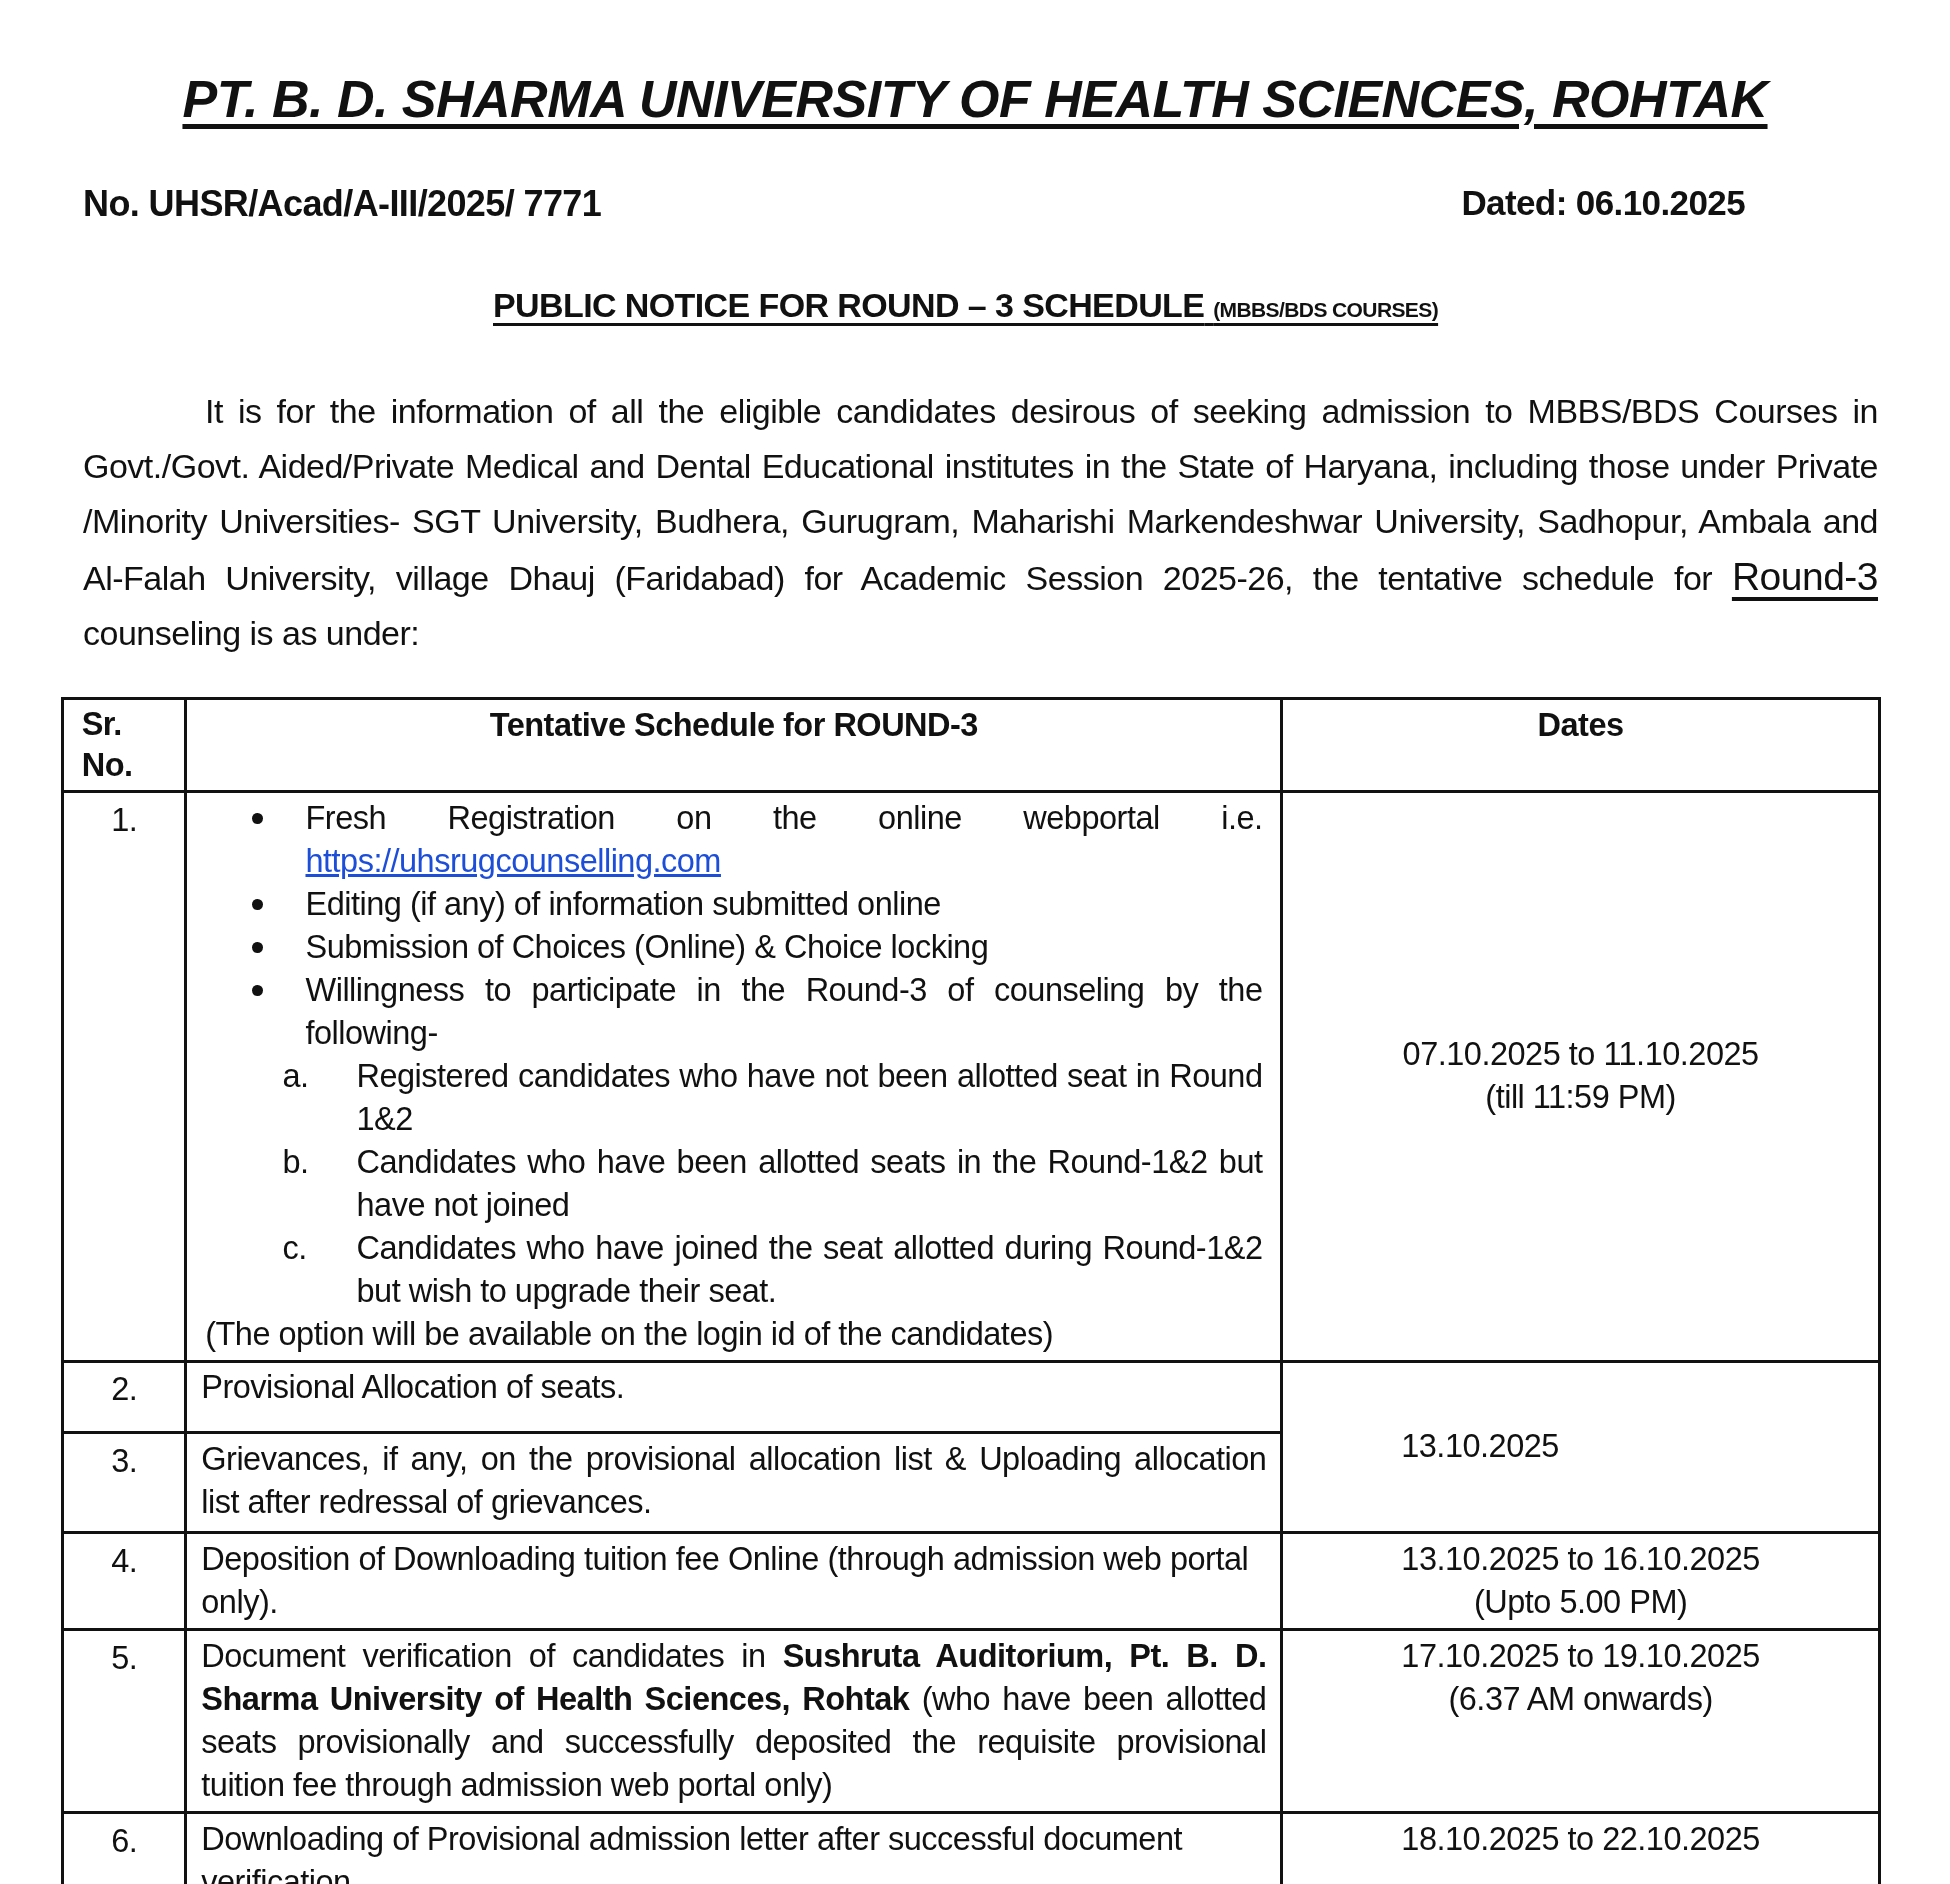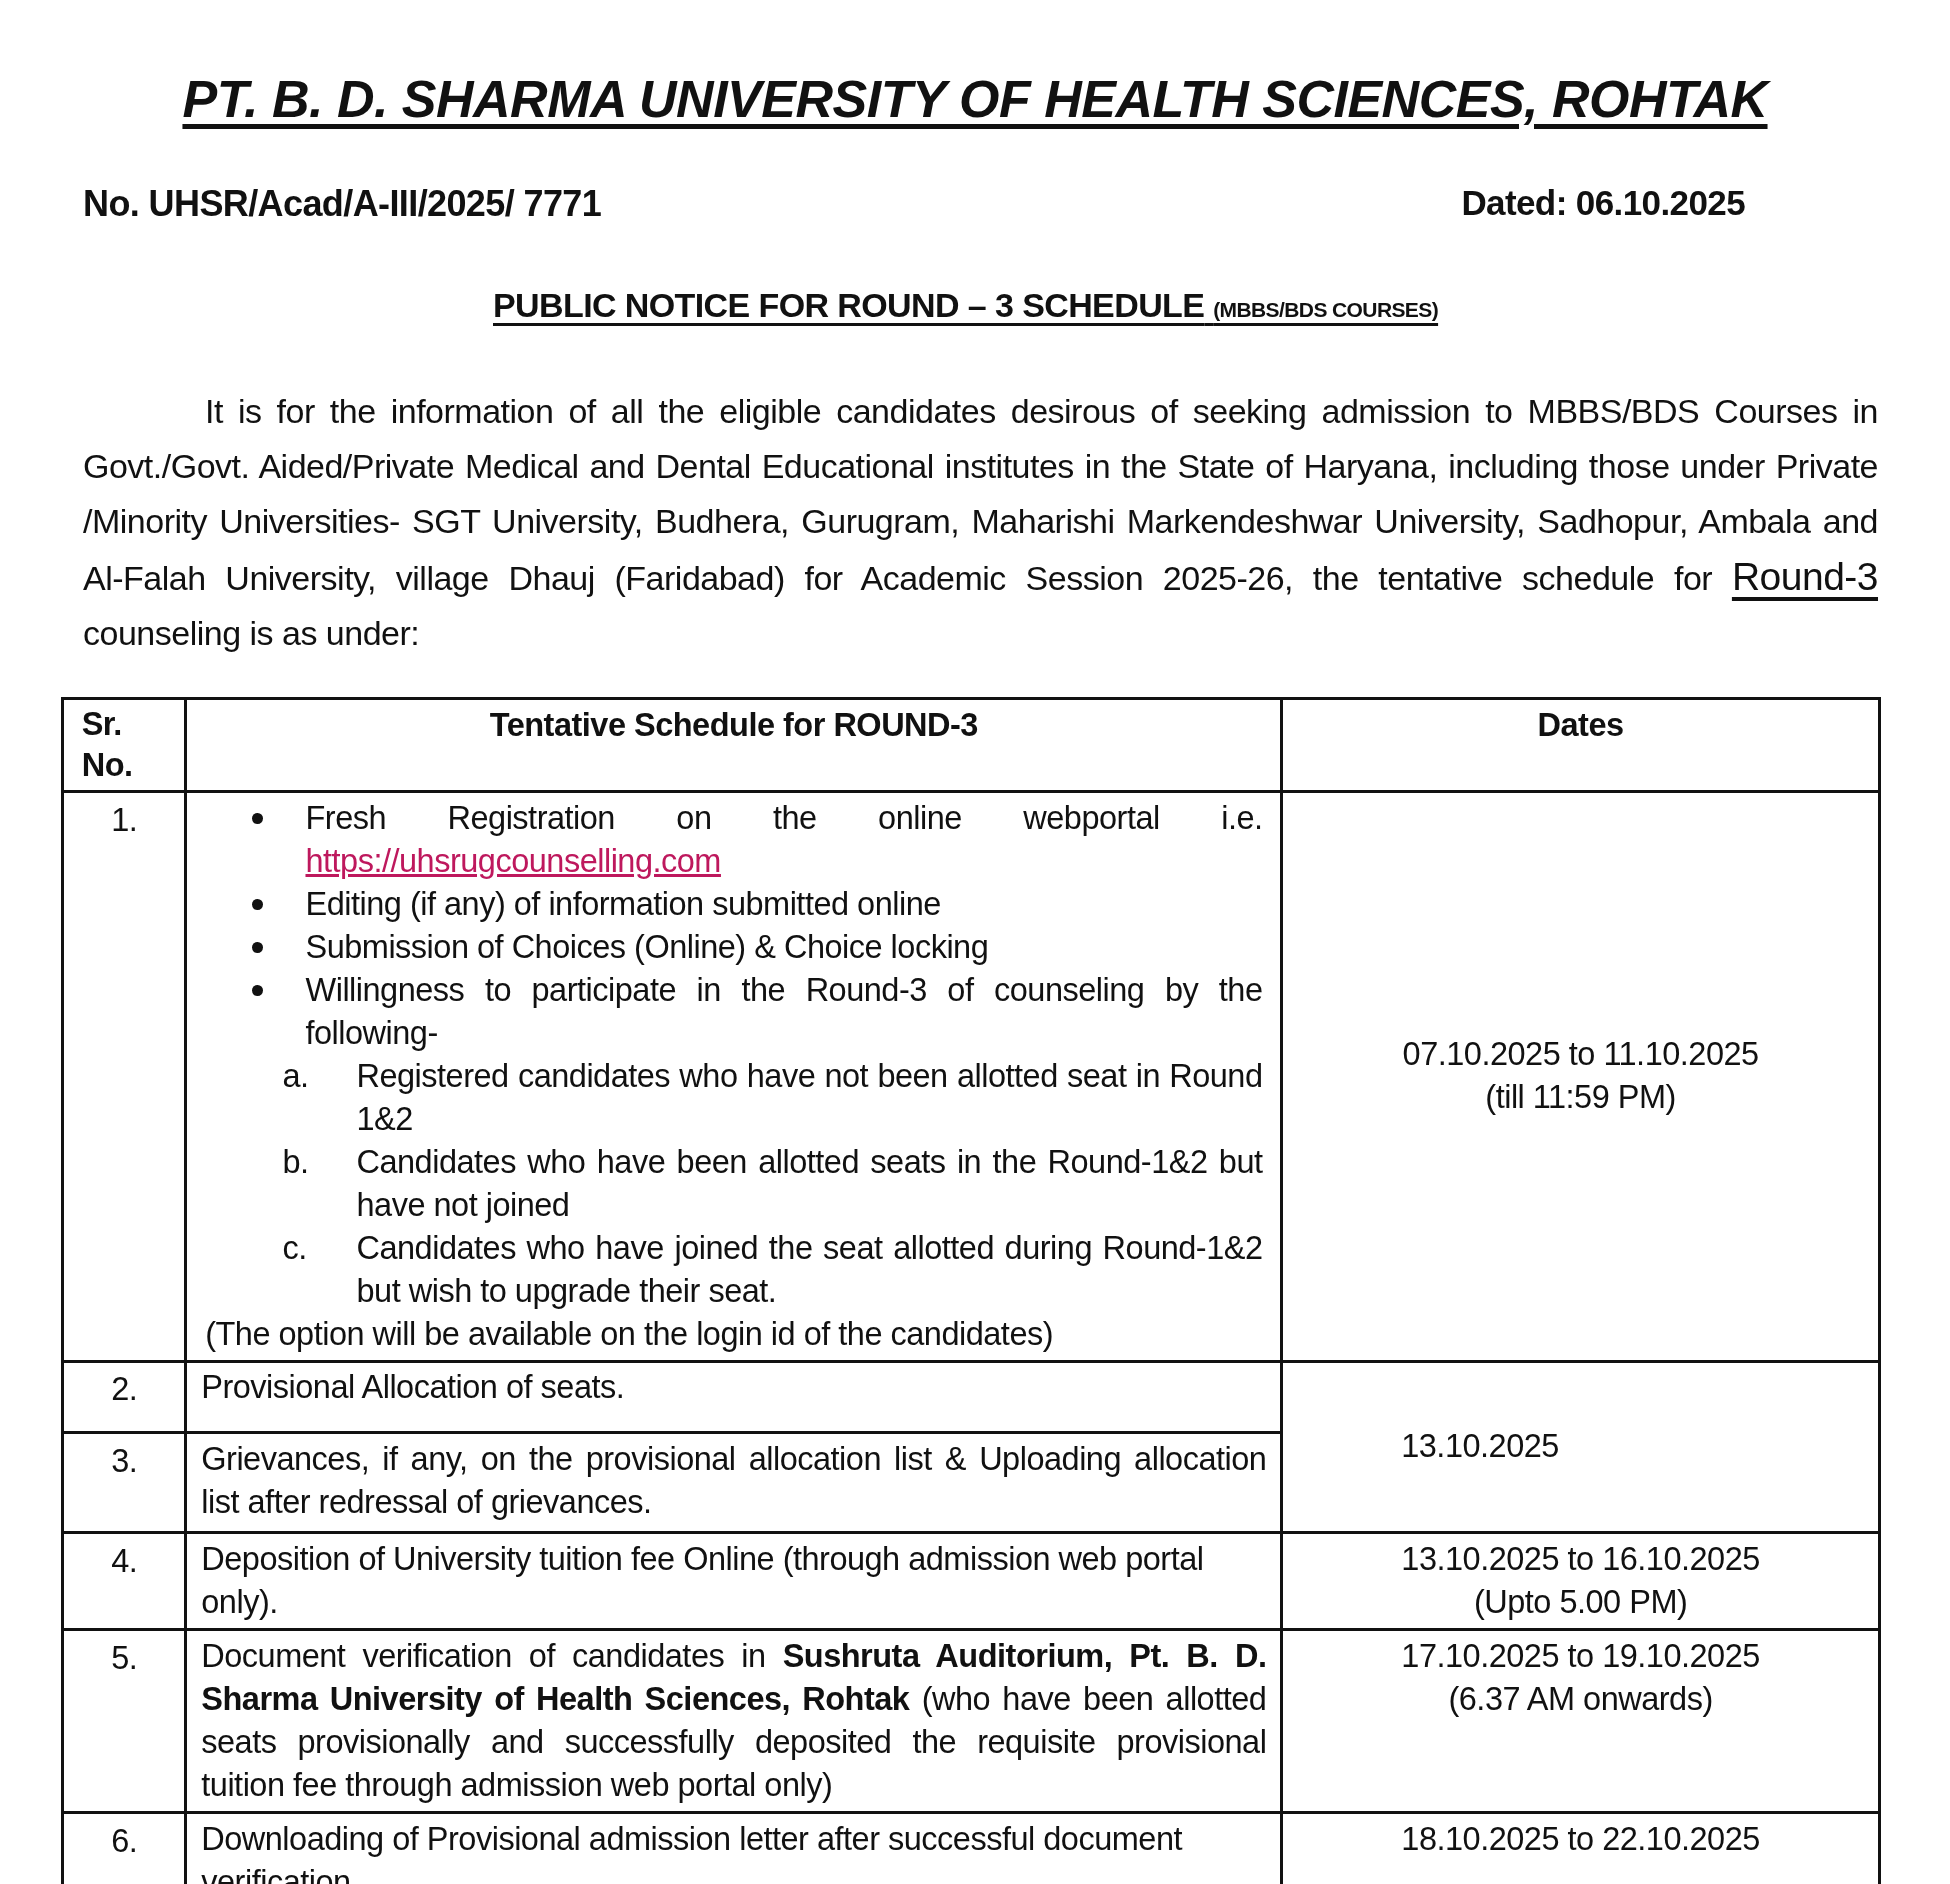--- a/index.html
+++ b/index.html
@@ -45,21 +45,21 @@
   table.sched th.dates, table.sched td.dates { width: 463px; text-align: center; }
   td.dates.mid { vertical-align: middle; }
   ul.bul { margin: 0; padding-left: 0; list-style: none; }
   ul.bul li { position: relative; padding-left: 118px; text-align: justify; }
   ul.bul li .dot {
     position: absolute; left: 65px; top: 16.7px; width: 10.8px; height: 10.8px; border-radius: 50%; background: #111;
   }
   ol.sub { margin: 0; padding: 0; list-style: none; }
   ol.sub li { position: relative; padding-left: 169px; text-align: justify; }
   ol.sub li .letter { position: absolute; left: 95px; top: 0; }
-  a.link { color: #be185d; }
+  a.link { color: #1d4ed8; }
   .b { font-weight: bold; }
   .note { padding-left: 5.9px; }
   .row2 td { height: 59px; }
   .row3 td { height: 87px; }
   .row4 td { height: 83px; }
   .row6 td { height: 81px; }
 </style>
 </head>
 <body>
 
@@ -139,21 +139,21 @@
     <td>Provisional Allocation of seats.</td>
     <td class="dates mid" rowspan="2" style="text-align:left;padding-left:118px;">13.10.2025</td>
   </tr>
   <tr class="row3">
     <td class="num">3.</td>
     <td style="text-align:justify;">Grievances, if any, on the provisional allocation list &amp; Uploading allocation list after redressal of grievances.</td>
   </tr>
 
   <tr class="row4">
     <td class="num">4.</td>
-    <td>Deposition of University tuition fee Online (through admission web portal only).</td>
+    <td>Deposition of Downloading tuition fee Online (through admission web portal only).</td>
     <td class="dates">
       <span>13.10.2025 to 16.10.2025</span><br>
       <span>(Upto 5.00 PM)</span>
     </td>
   </tr>
 
   <tr>
     <td class="num">5.</td>
     <td style="text-align:justify;">
       <span>Document verification of candidates in </span><span class="b">Sushruta Auditorium, Pt. B. D. Sharma University of Health Sciences, Rohtak</span><span> (who have been allotted seats provisionally and successfully deposited the requisite provisional tuition fee through admission web portal only)</span>

